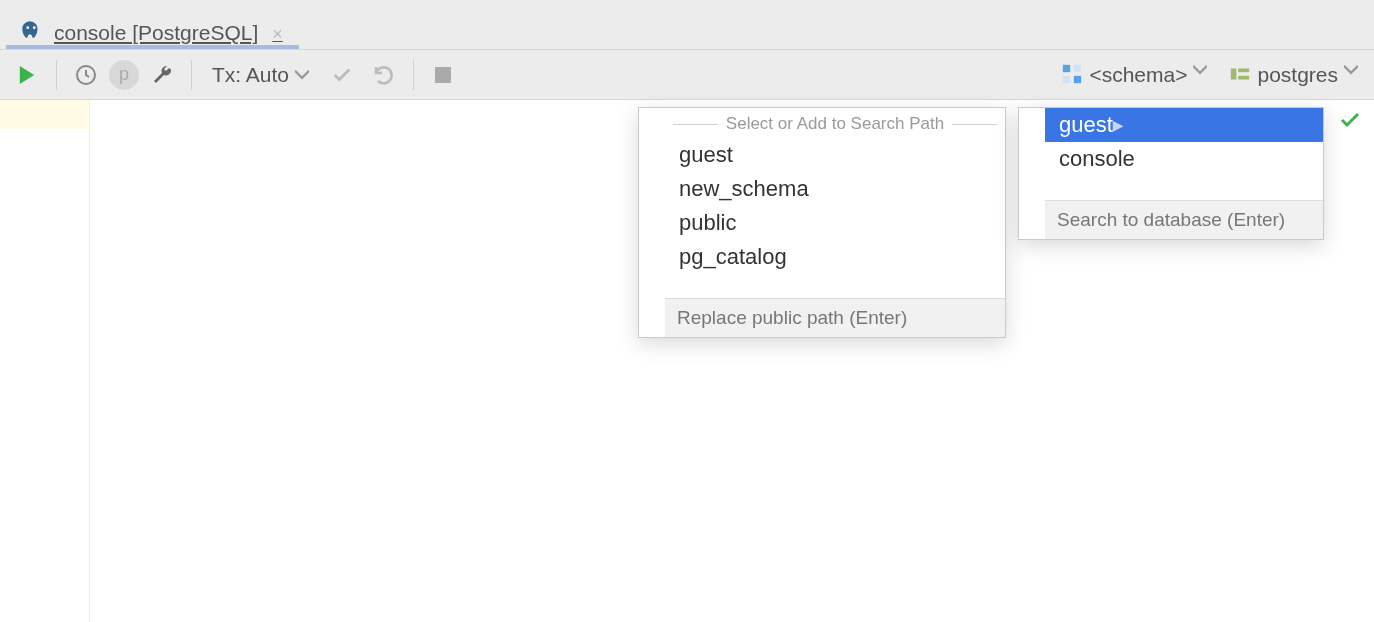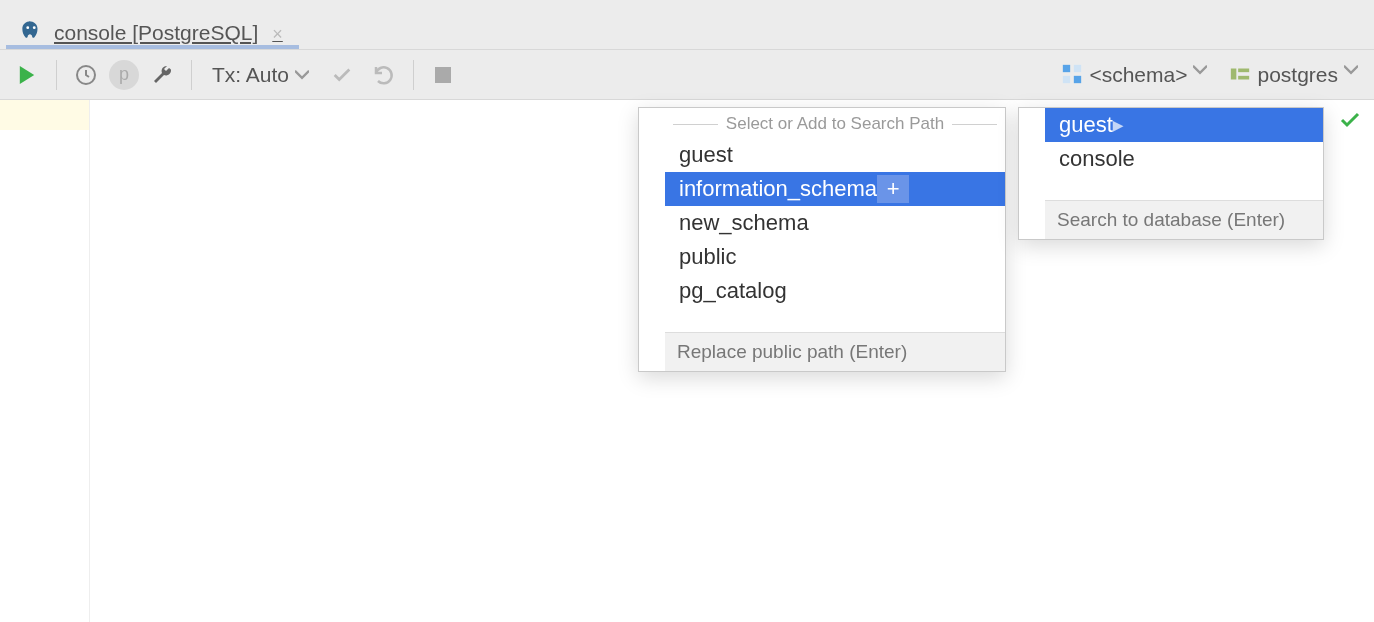--- a/index.html
+++ b/index.html
@@ -308,24 +308,20 @@
 <div id="schema-popup" class="popup">
   <div class="popup-header">
     <span class="line"></span>
     <span>Select or Add to Search Path</span>
     <span class="line"></span>
   </div>
   <ul>
     <li>
         <span>guest</span>
       </li>
-    <li class="selected">
-      <span>information_schema</span>
-      <span class="plus-badge">+</span>
-    </li>
     <li>
         <span>new_schema</span>
       </li>
     <li>
         <span>public</span>
       </li>
     <li>
         <span>pg_catalog</span>
       </li>
     <li class="gap"></li>

